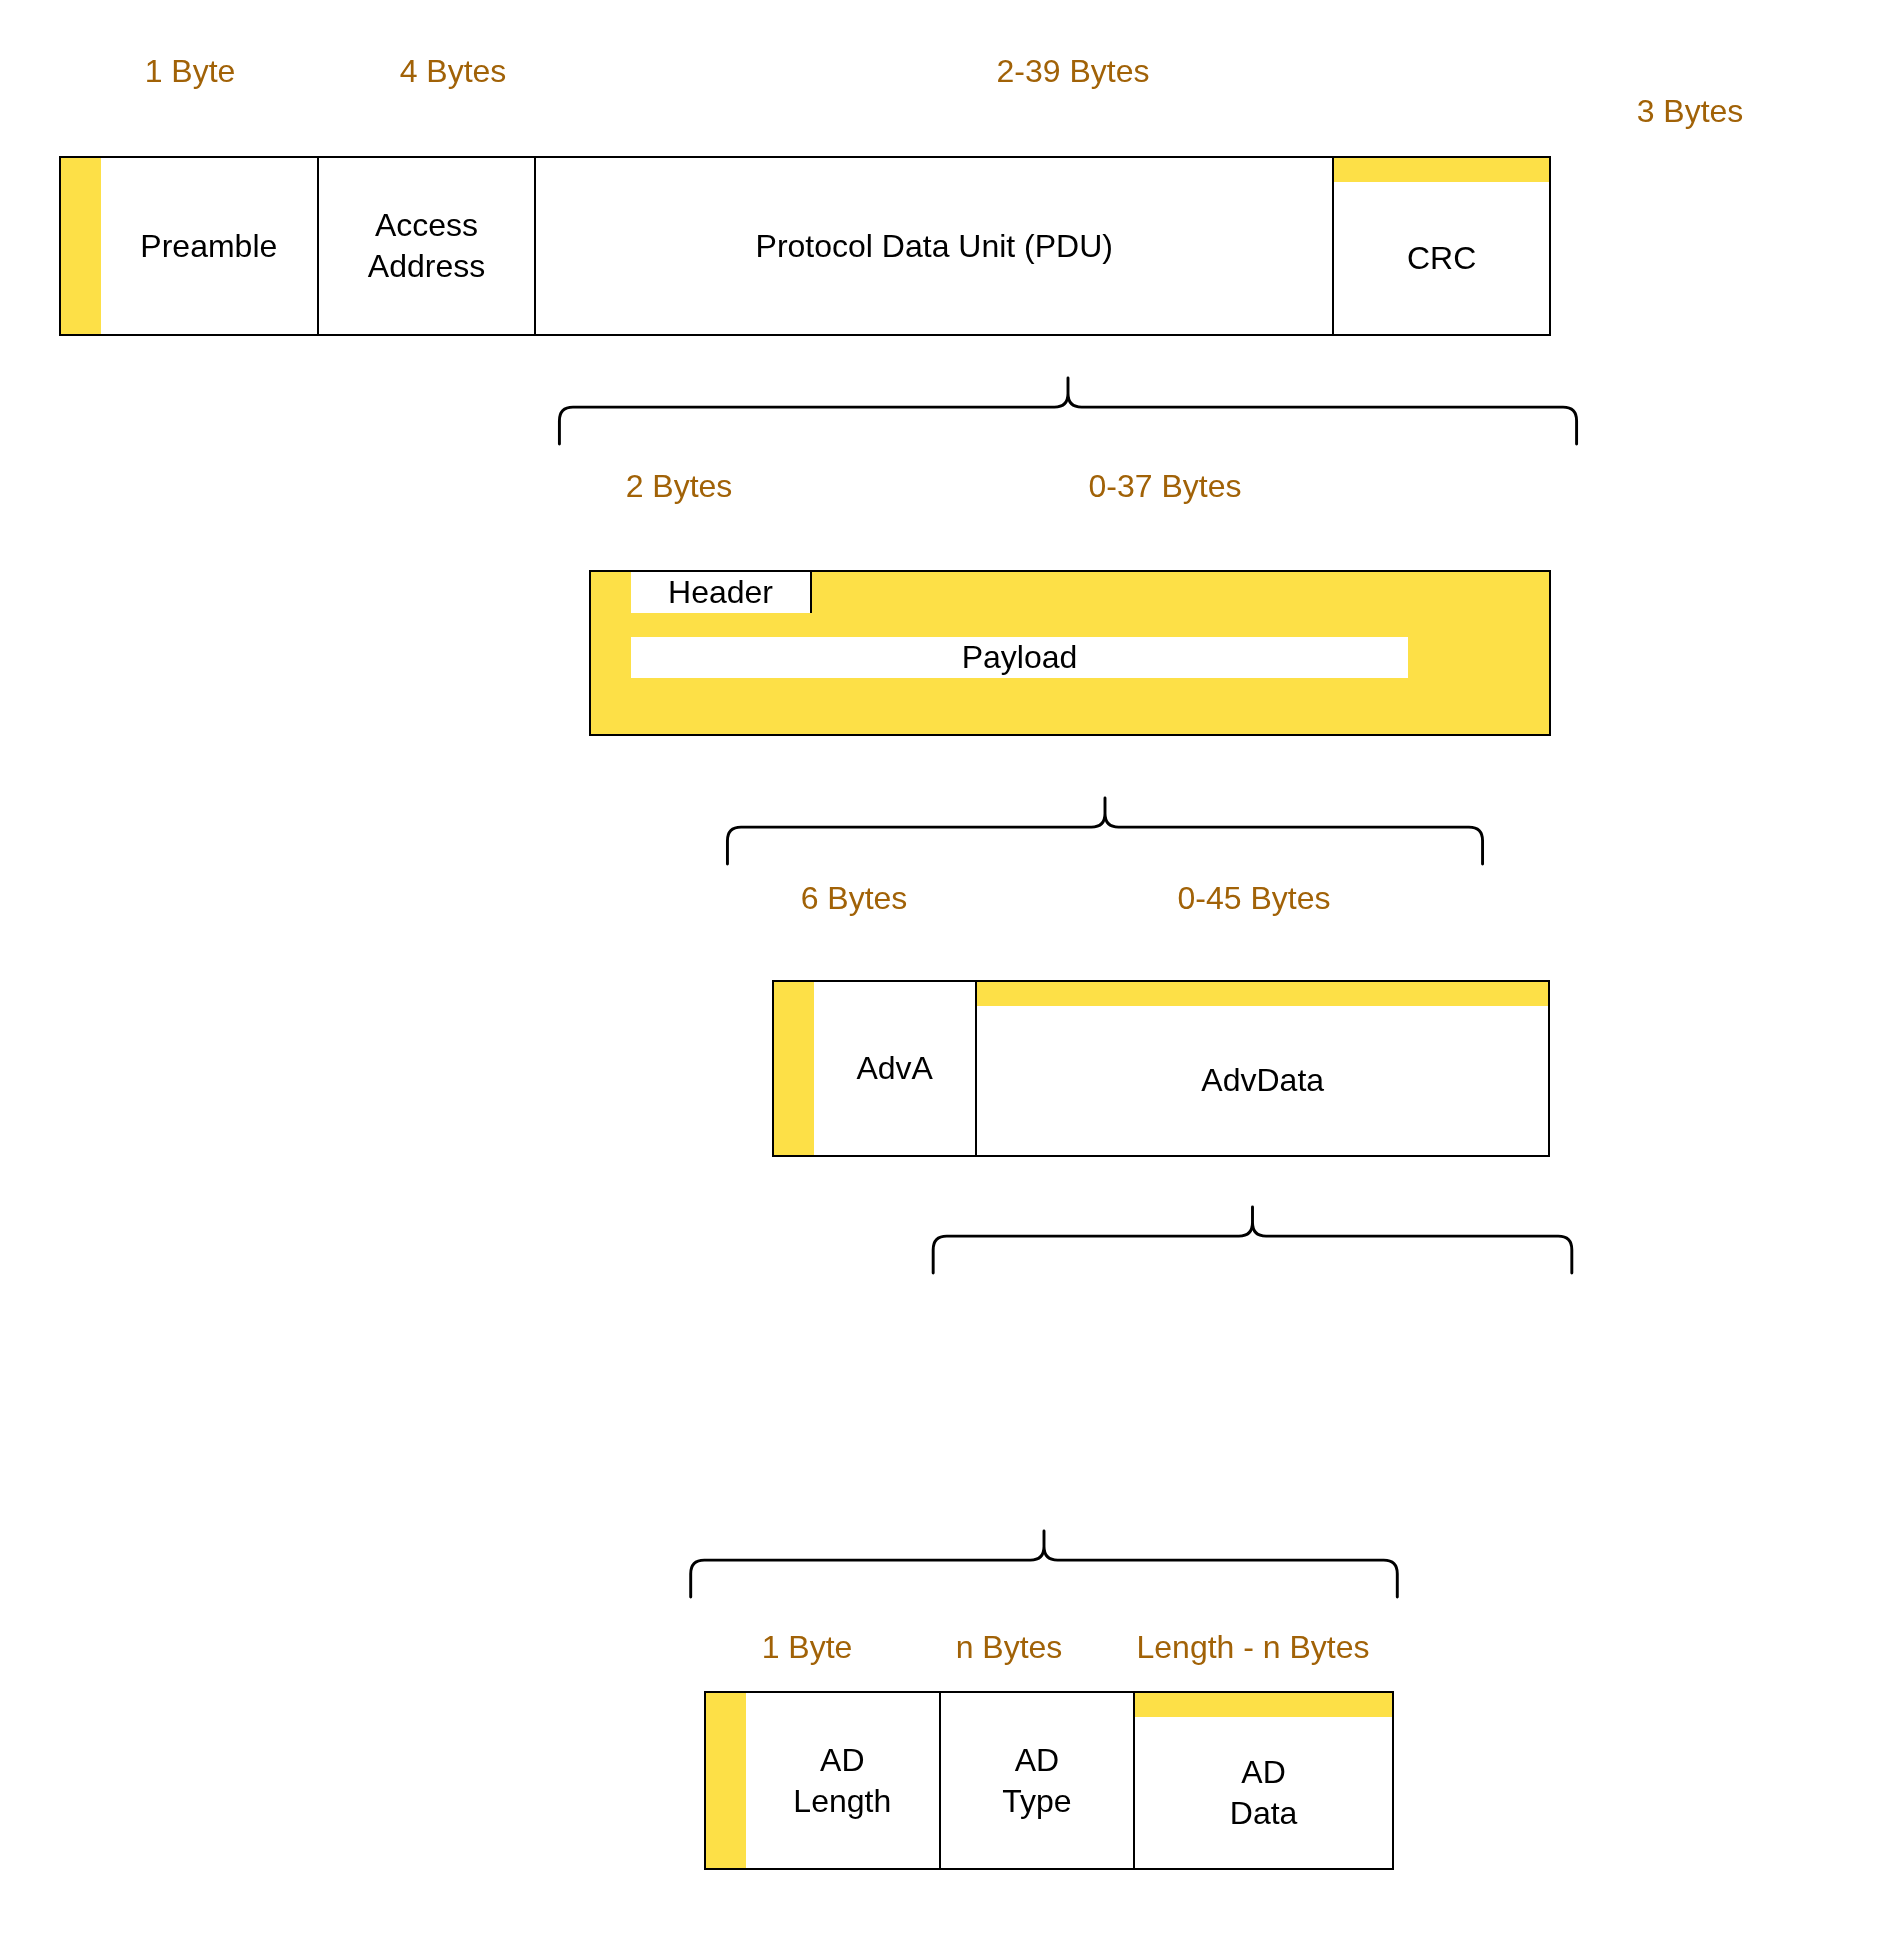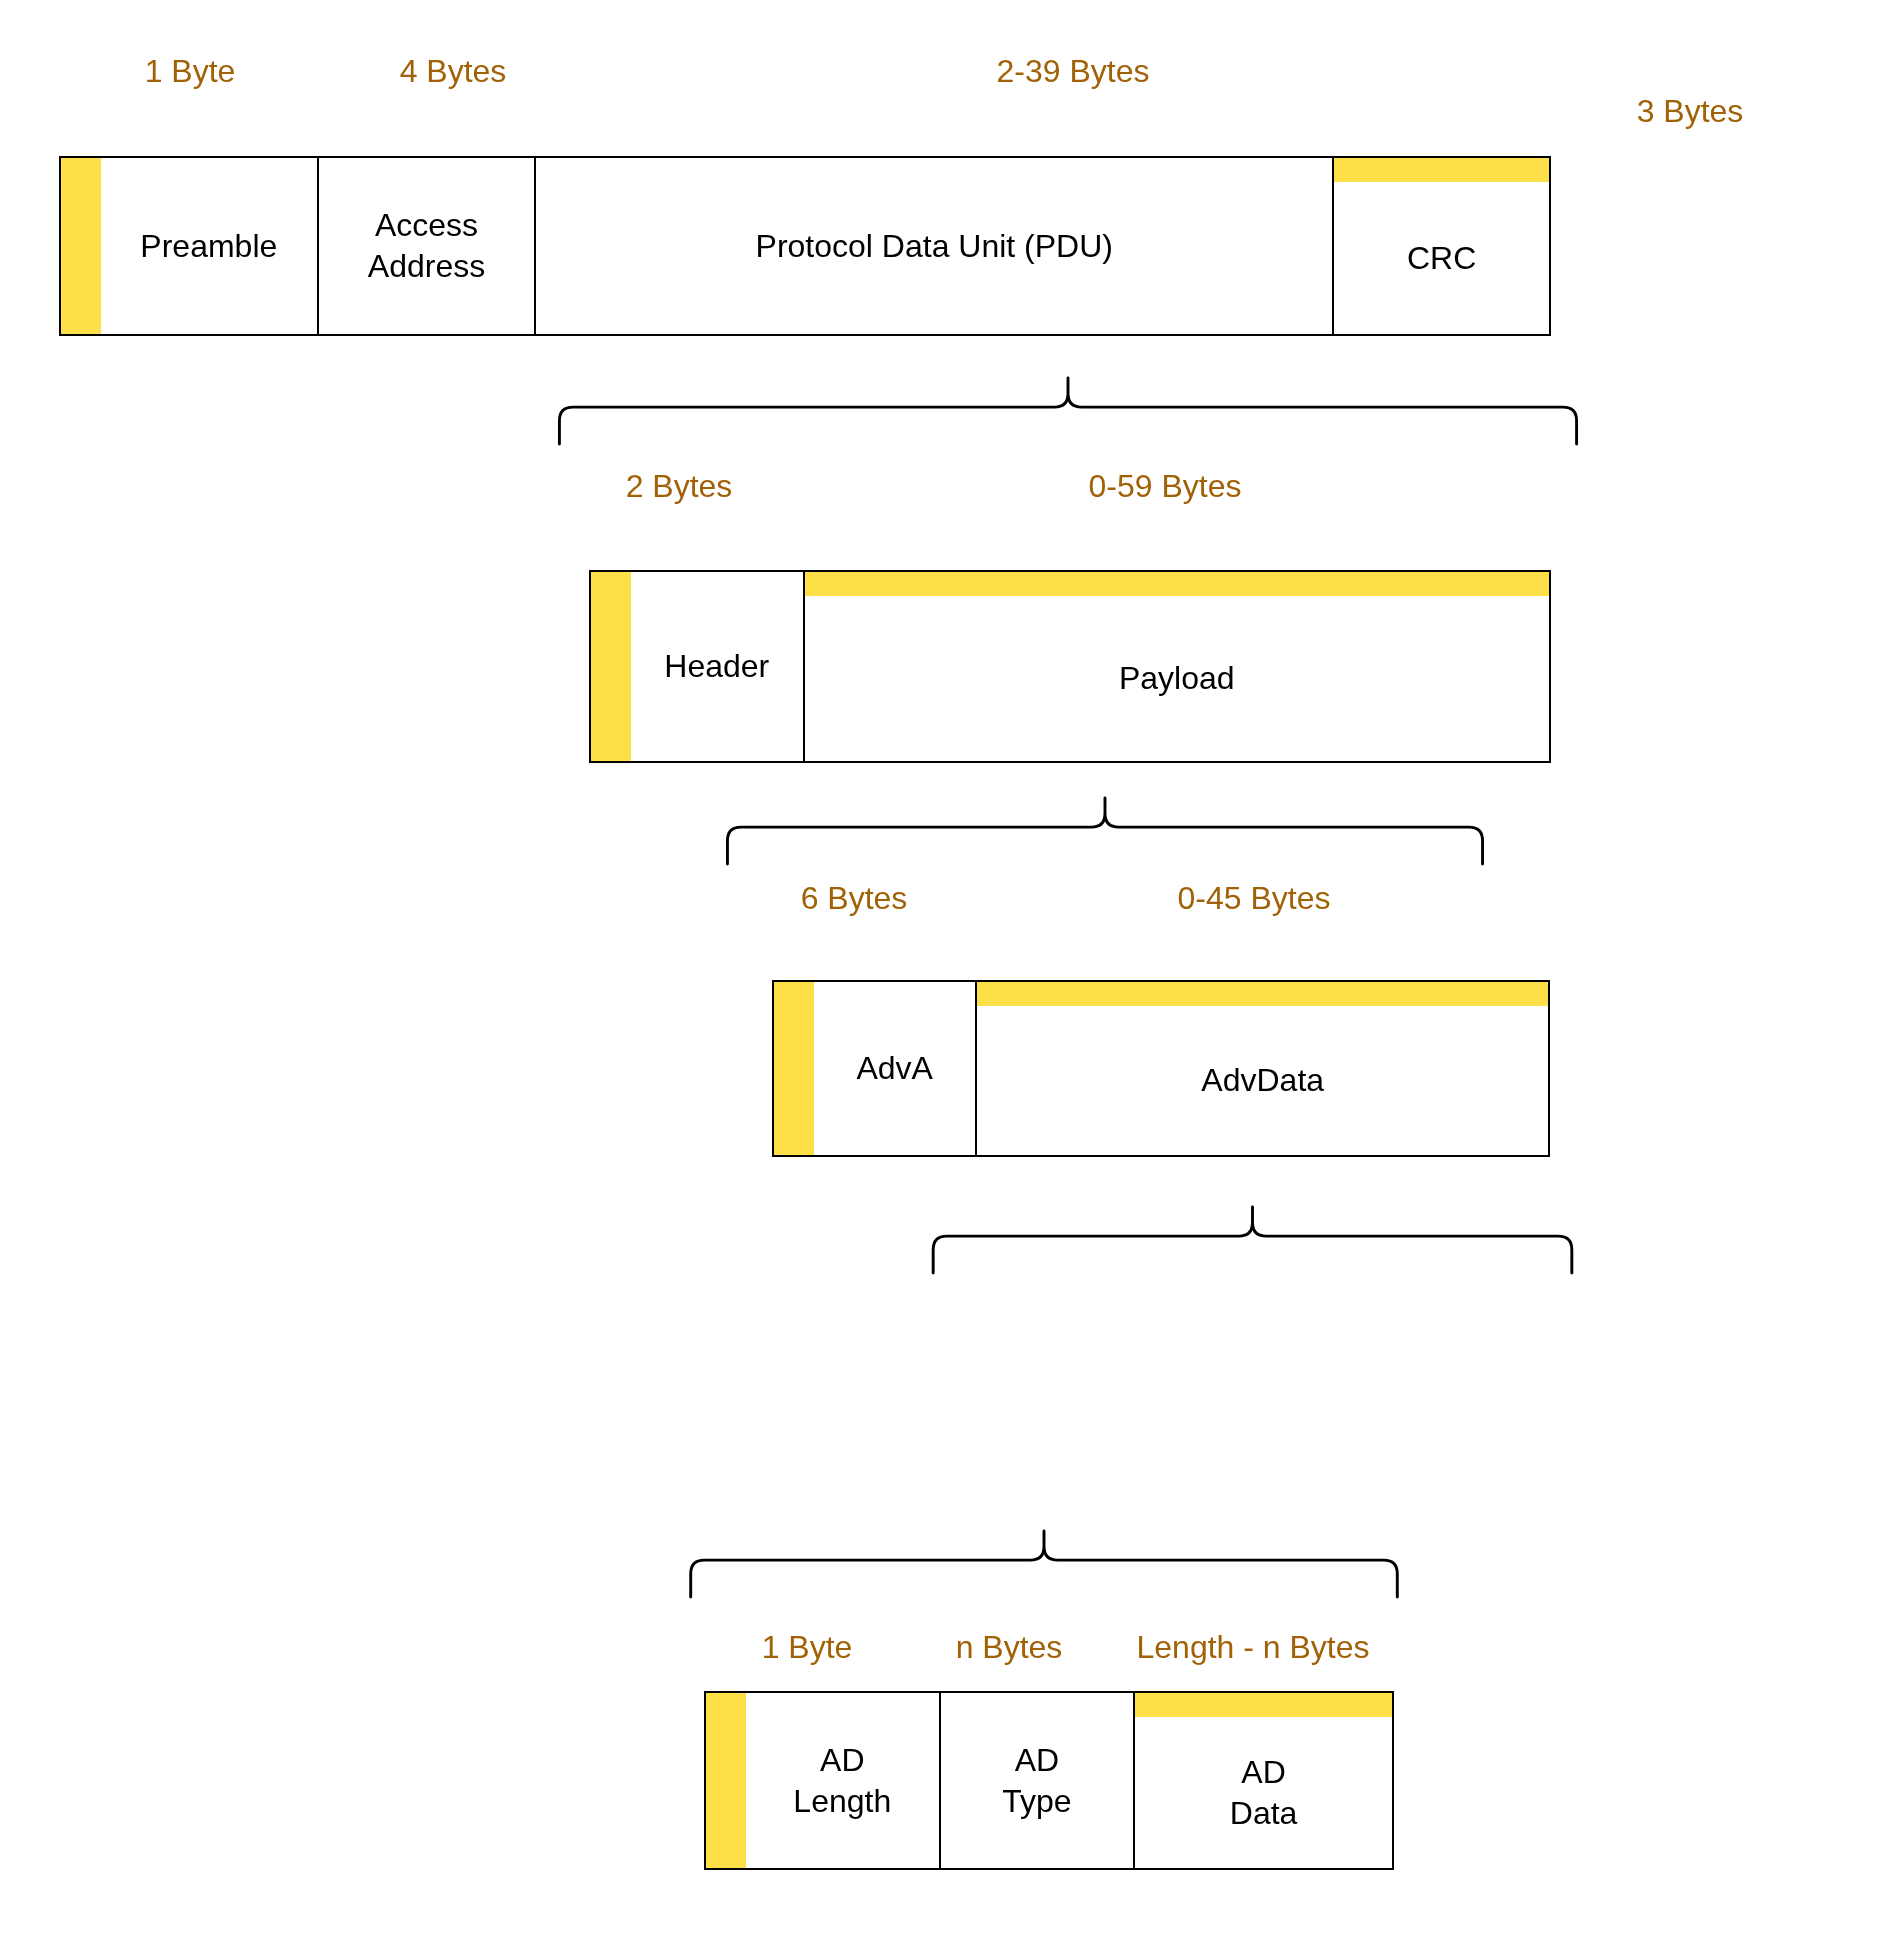--- a/index.html
+++ b/index.html
@@ -92,23 +92,23 @@
   </div>
 
   <div class="brace" style="left:551px; top:378px; width:1034px; height:66px;">
     <svg width="1034" height="66" viewBox="0 0 1060 68">
       <path d="M 6,68 L 6,44 Q 6,30 20,30 L 516,30 Q 530,30 530,16 L 530,0
                L 530,16 Q 530,30 544,30 L 1040,30 Q 1054,30 1054,44 L 1054,68"></path>
     </svg>
   </div>
 
   <div class="size-label" style="left:679px; top:470px;">2 Bytes</div>
-  <div class="size-label" style="left:1165px; top:470px;">0-59 Bytes</div>
+  <div class="size-label" style="left:1165px; top:470px;">0-37 Bytes</div>
 
-  <div class="row" style="left:589px; top:570px; width:962px; height:193px;">
+  <div class="row" style="left:589px; top:570px; width:962px; height:166px;flex-direction:column;">
     <div class="cell" style="width:181px;">Header</div>
     <div class="cell" style="width:777px;">Payload</div>
   </div>
 
   <div class="brace" style="left:720px; top:798px; width:770px; height:66px;">
     <svg width="770" height="66" viewBox="0 0 790 68">
       <path d="M 6,68 L 6,44 Q 6,30 20,30 L 381,30 Q 395,30 395,16 L 395,0
                L 395,16 Q 395,30 409,30 L 770,30 Q 784,30 784,44 L 784,68"></path>
     </svg>
   </div>

